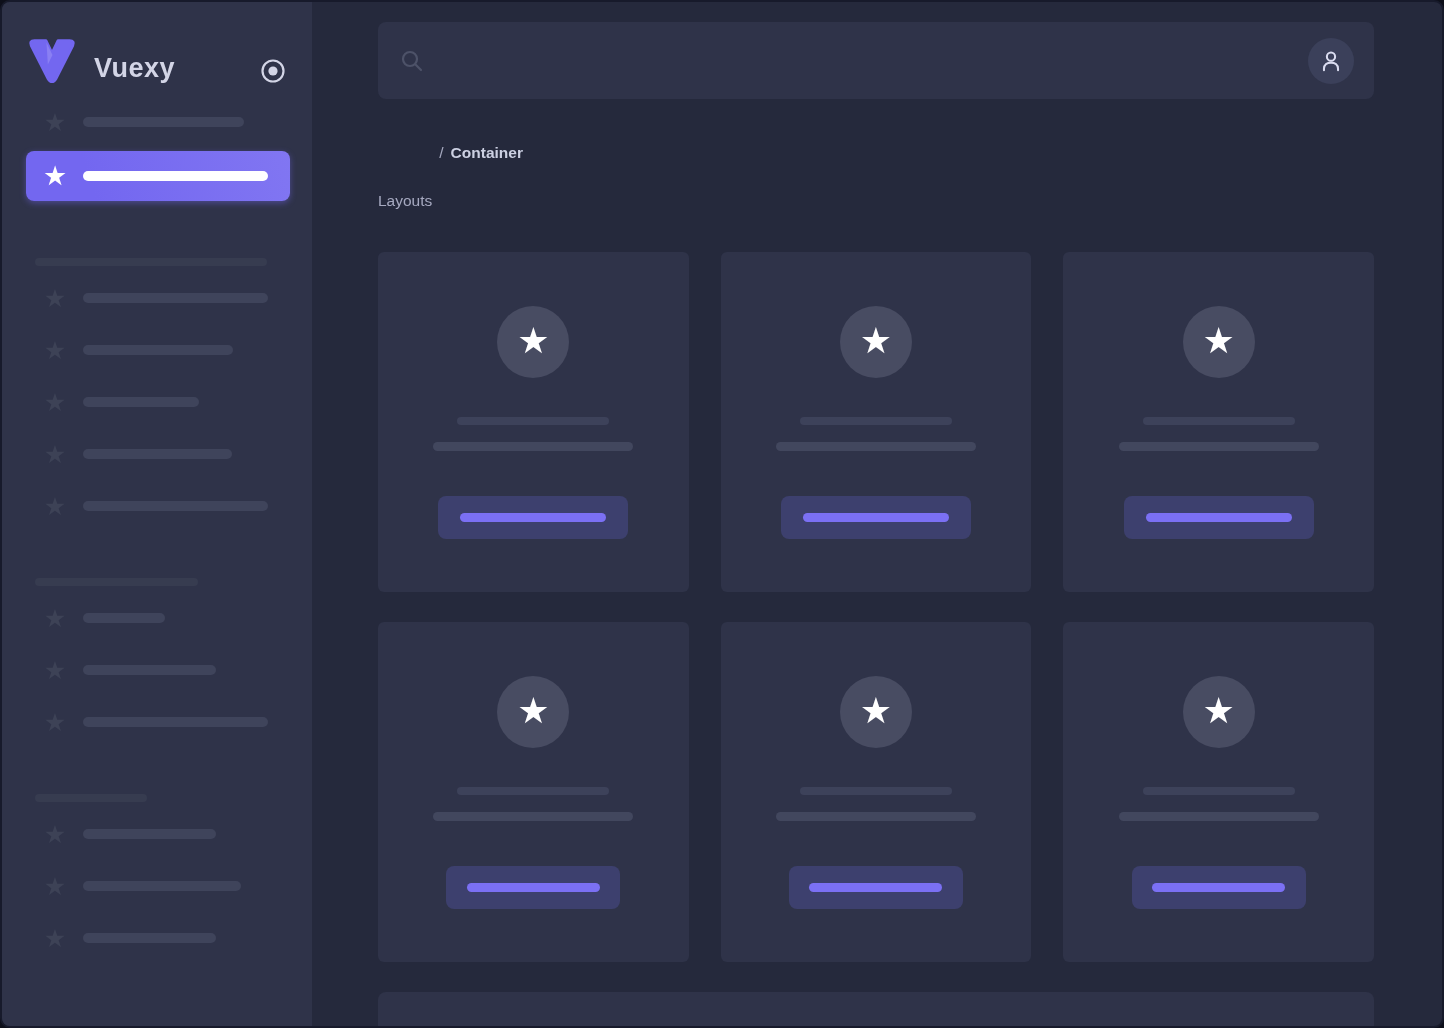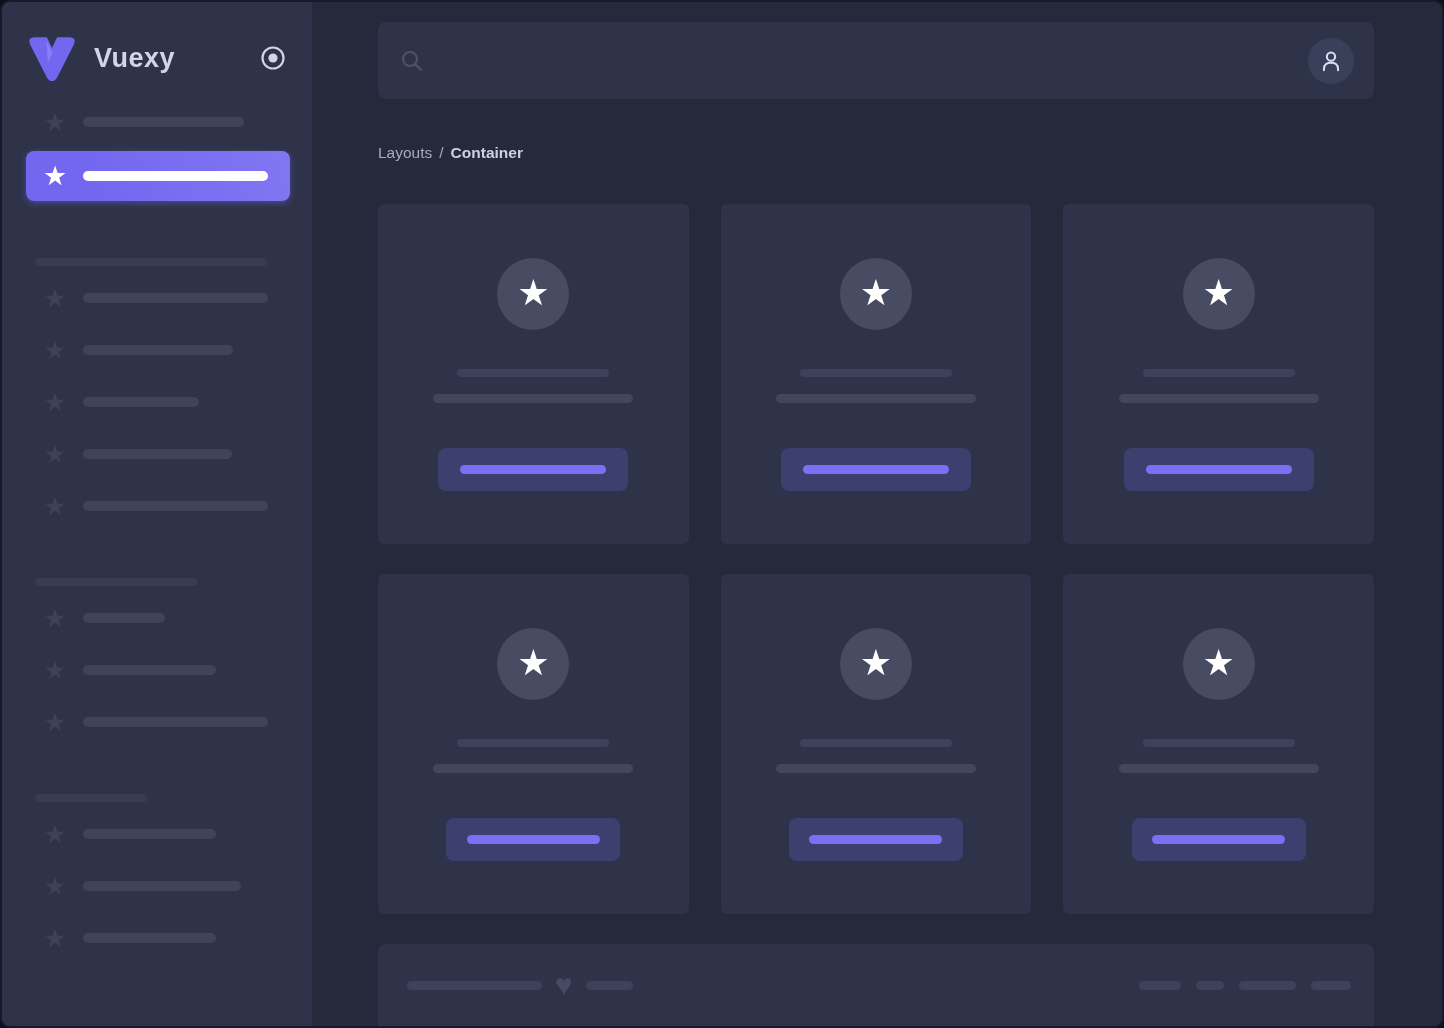--- a/index.html
+++ b/index.html
@@ -14,21 +14,21 @@
   body{font-family:"Liberation Sans","DejaVu Sans",sans-serif;}
   .screen{
     width:1444px; height:1028px; display:flex; overflow:hidden;
     background:var(--bg); border:2px solid var(--frame); border-radius:10px;
   }
   
   .sidebar{
     width:310px; flex:0 0 310px; background:var(--surface);
     padding:30px 22px 0 24px; overflow:hidden;
   }
-  .logo-row{display:flex; align-items:center; height:52px; margin-bottom:26px;}
+  .logo-row{display:flex; align-items:flex-end; height:52px; margin-bottom:26px;}
   .logo-mark{width:52px; height:48px; flex:0 0 52px;}
   .brand-title{
     font-size:27px; font-weight:bold; color:var(--light);
     letter-spacing:.5px; margin-left:16px;
   }
   .collapse-toggle{margin-left:auto; margin-right:4px; width:26px; height:26px; cursor:pointer;}
   .nav{display:flex; flex-direction:column;}
   .nav-item{
     display:flex; align-items:center; height:24px; margin-bottom:28px;
     padding-left:16px; border-radius:8px; cursor:pointer;
@@ -55,21 +55,21 @@
     display:flex; align-items:center; padding:0 20px 0 22px;
   }
   .search-field{display:flex; align-items:center; flex:1 1 auto; cursor:text;}
   .search-icon{width:24px; height:24px;}
   .search-ph{height:9px; border-radius:4.5px; background:var(--topbar-ph); margin-left:14px;}
   .avatar-btn{
     width:46px; height:46px; border-radius:50%; background:var(--avatar-bg);
     display:flex; align-items:center; justify-content:center; margin-left:auto; cursor:pointer;
   }
   .breadcrumb{margin-top:45px; font-size:15.5px; color:var(--muted); display:flex; gap:7px;}
-  .breadcrumb .crumb-link{cursor:pointer;}
+  .breadcrumb .crumb-link{cursor:pointer;margin-top:48px;}
   .breadcrumb .crumb-current{color:#ccd0e2; font-weight:bold;}
   .grid{
     margin-top:42px; display:grid; grid-template-columns:repeat(3,1fr);
     column-gap:32px; row-gap:30px;
   }
   .card{
     background:var(--surface); border-radius:6px; height:340px;
     display:flex; flex-direction:column; align-items:center; padding-top:54px;
   }
   .card-circle{

